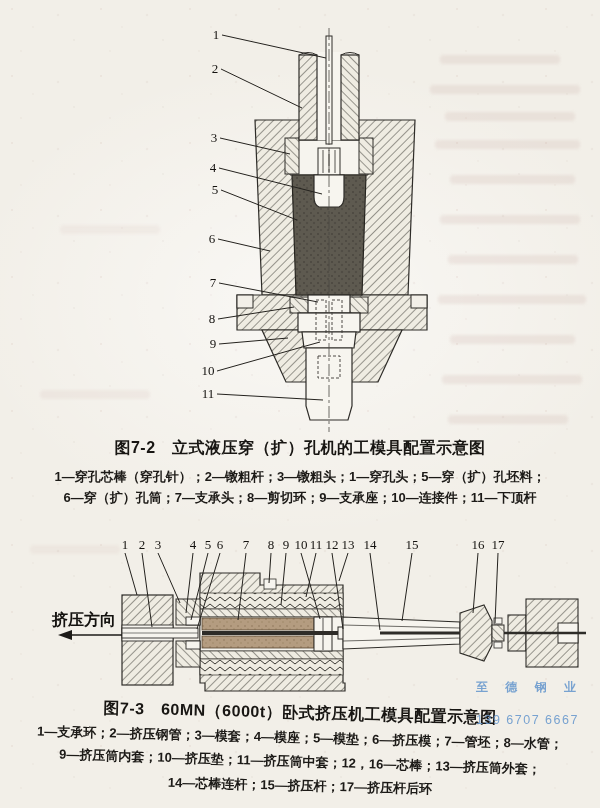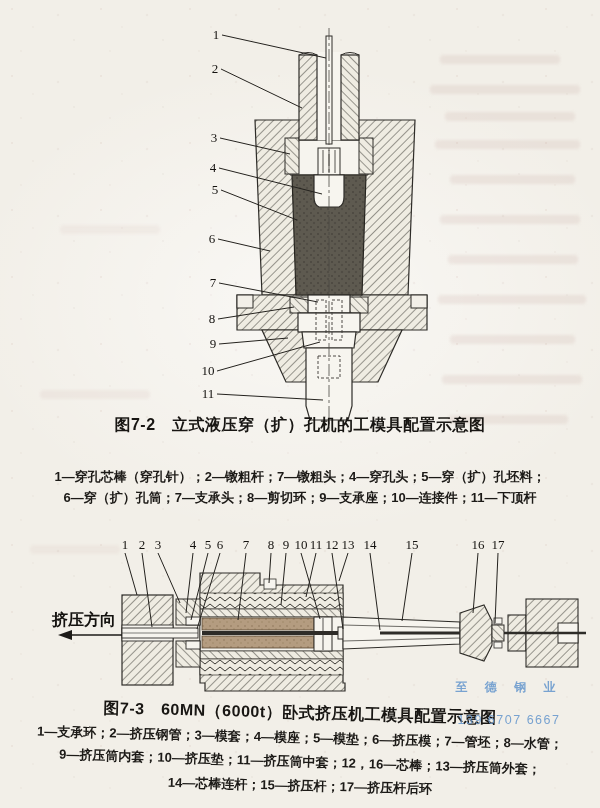--- a/index.html
+++ b/index.html
@@ -31,22 +31,22 @@
   .bleed{position:absolute;height:9px;border-radius:4px;
     background:rgba(186,142,132,.14);filter:blur(1.6px);pointer-events:none;}
   .caption{position:absolute;width:600px;text-align:center;
     font-weight:700;font-size:16px;letter-spacing:.5px;color:#181613;}
   .legend{position:absolute;width:600px;text-align:center;
     font-weight:600;font-size:13px;line-height:21px;color:#1c1a17;}
   .legend div{white-space:nowrap;}
   .legend2 div{line-height:24px;}
   .skew1{transform:rotate(1.4deg);}
   .skew2{transform:rotate(1.8deg);}
-  .watermark{position:absolute;left:450px;top:679px;width:118px;
-    color:#6b9ace;opacity:.9;text-align:center;pointer-events:none;z-index:5;}
+  .watermark{position:absolute;left:476px;top:679px;width:118px;
+    color:#6b9ace;opacity:.9;pointer-events:none;z-index:5;}
   .watermark .wm1{font-size:12px;letter-spacing:7px;font-weight:600;}
   .watermark .wm2{font-size:12.5px;letter-spacing:1.5px;margin-top:17px;}
   svg{position:absolute;overflow:visible;}
   svg text{font-family:"Liberation Serif","DejaVu Serif",serif;font-size:13px;fill:#14120f;}
   svg text.dirlab{font-family:"Liberation Sans",sans-serif;font-weight:700;font-size:16px;}
 </style>
 </head>
 <body>
 
 <div class="page">
@@ -156,23 +156,23 @@
       <text x="25" y="186">5</text>
       <text x="22" y="235">6</text>
       <text x="23" y="279">7</text>
       <text x="22" y="315">8</text>
       <text x="23" y="340">9</text>
       <text x="18" y="367">10</text>
       <text x="18" y="390">11</text>
     </g>
   </svg>
 
-  <div class="caption" style="top:415px;">图7-2　立式液压穿（扩）孔机的工模具配置示意图</div>
+  <div class="caption" style="top:438px;">图7-2　立式液压穿（扩）孔机的工模具配置示意图</div>
   <div class="legend" style="top:466px;">
-    <div>1—穿孔芯棒（穿孔针）；2—镦粗杆；7—镦粗头；4—穿孔头；5—穿（扩）孔坯料；</div>
+    <div>1—穿孔芯棒（穿孔针）；2—镦粗杆；3—镦粗头；1—穿孔头；5—穿（扩）孔坯料；</div>
     <div>6—穿（扩）孔筒；7—支承头；8—剪切环；9—支承座；10—连接件；11—下顶杆</div>
   </div>
 
   <svg style="left:40px;top:533px;" width="548" height="172" viewBox="0 0 548 172">
     <defs>
       <pattern id="q1" width="6" height="6" patternUnits="userSpaceOnUse" patternTransform="rotate(45)">
         <rect width="6" height="6" fill="#efece2"></rect>
           <line x1="0" y1="0" x2="0" y2="6" stroke="#3c3a35" stroke-width="1"></line>
       </pattern>
       <pattern id="q2" width="6" height="6" patternUnits="userSpaceOnUse" patternTransform="rotate(-45)">

